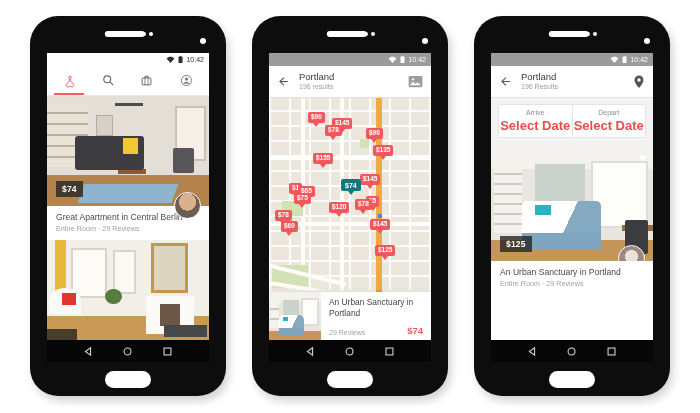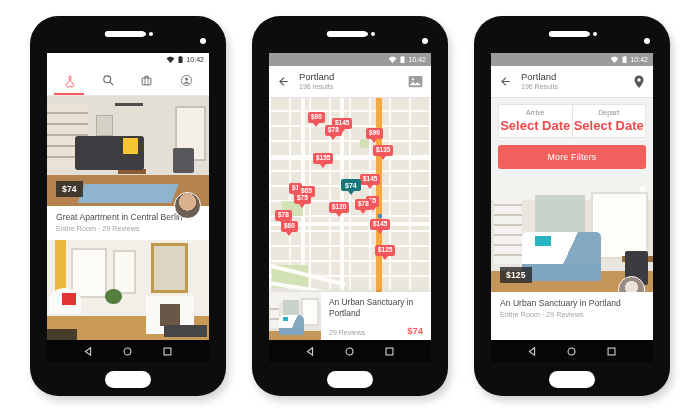--- a/index.html
+++ b/index.html
@@ -387,21 +387,20 @@
         <div class="filters">
           <div class="fcell">
             <span class="flabel">Arrive</span>
             <span class="fvalue">Select Date</span>
           </div>
           <div class="fcell">
             <span class="flabel">Depart</span>
             <span class="fvalue">Select Date</span>
           </div>
         </div>
-        <div class="more-filters">More Filters</div>
       </div>
 
       <div class="listing" style="flex:1;display:flex;flex-direction:column;">
         <div class="photo right-photo scene-bedroom">
           <i class="bd-accent"></i>
           <i class="bd-window"></i>
           <i class="bd-shelf"></i>
           <i class="bd-bed"></i>
           <i class="bd-blanket"></i>
           <i class="bd-pillow"></i>

